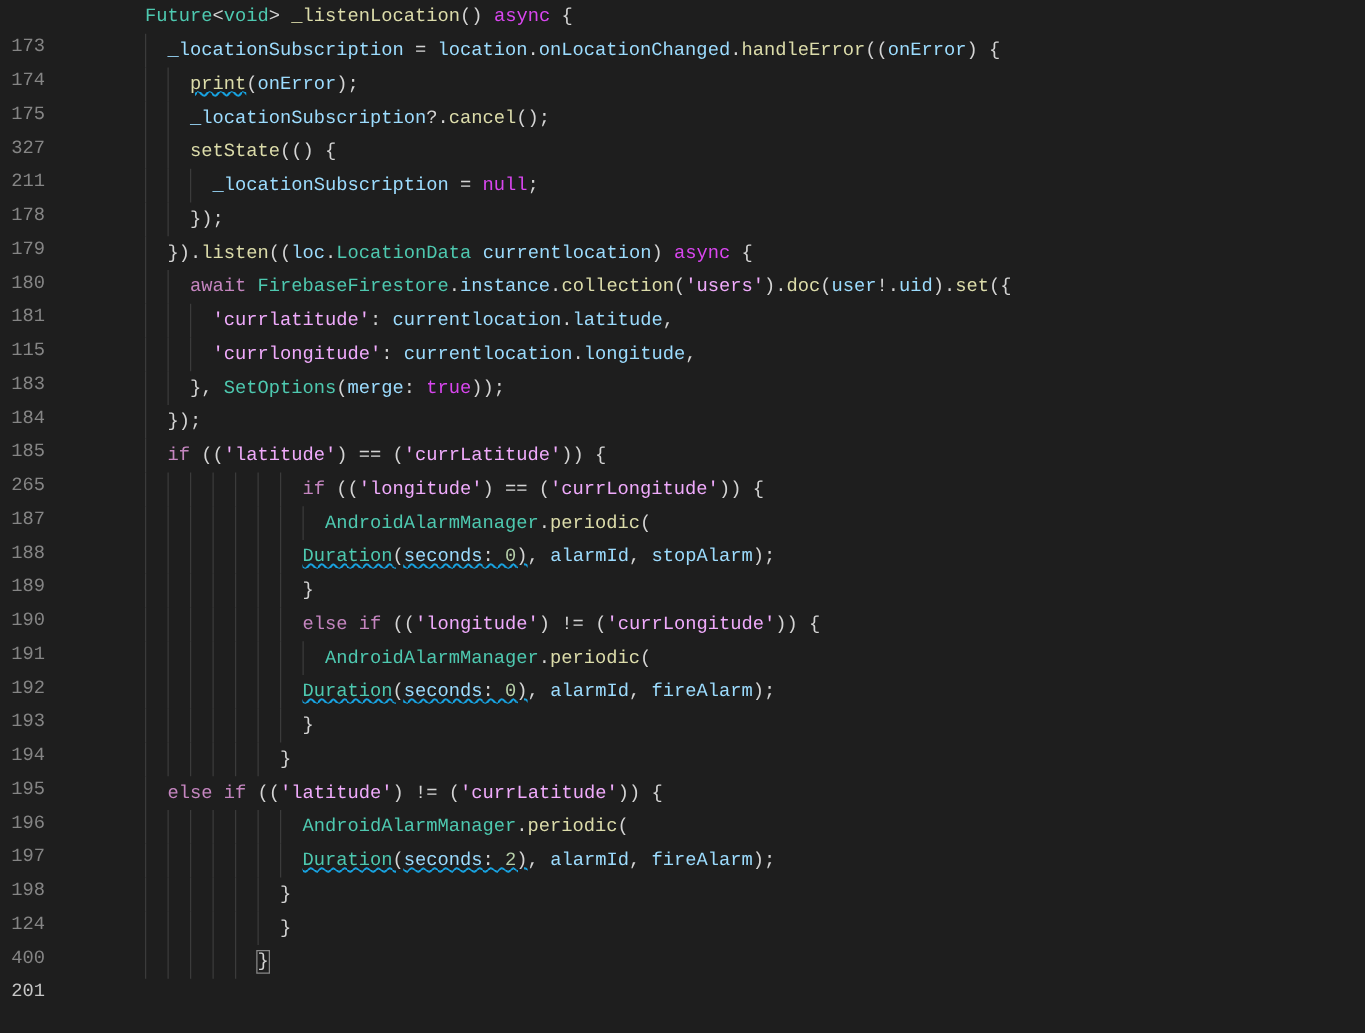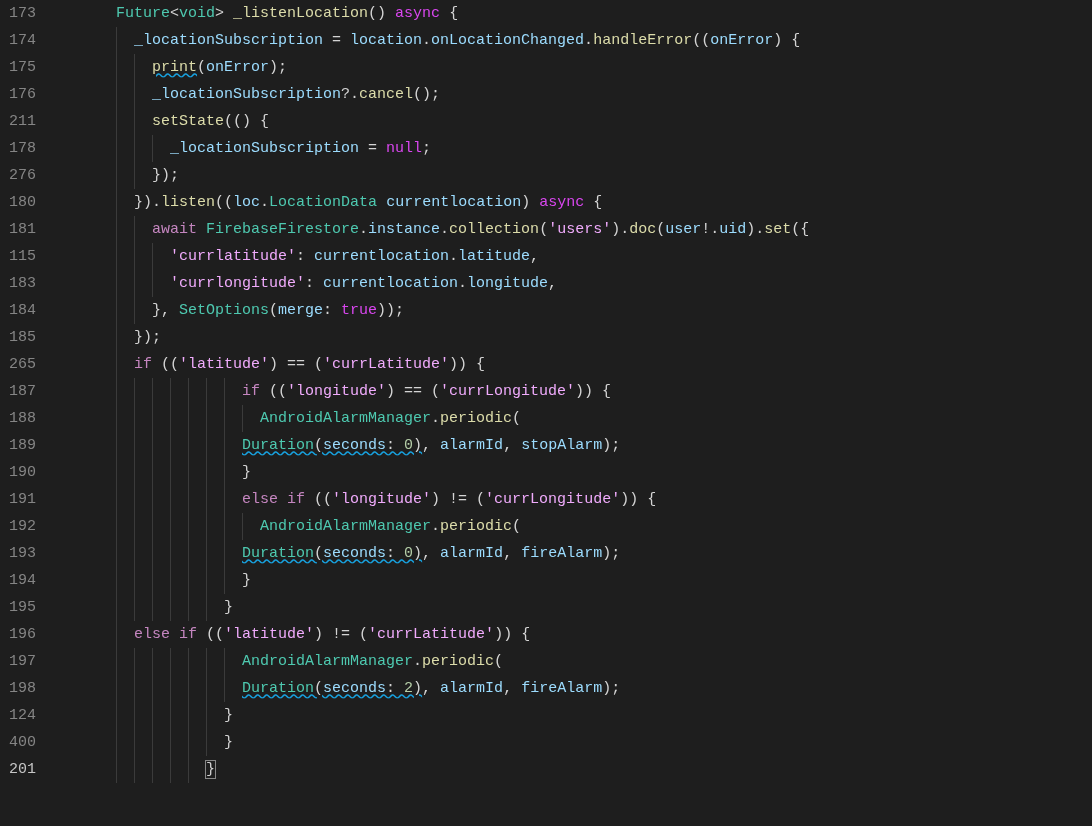--- a/index.html
+++ b/index.html
@@ -16,20 +16,21 @@
     display: flex;
     height: 100%;
   }
   .gutter {
     background: #1e1e1e;
     color: #858585;
     text-align: right;
     padding-right: 20px;
     user-select: none;
     min-width: 56px;
+    margin-top: 24px;
   }
   .gutter .ln {
     height: 27px;
   }
   .gutter .ln.active {
     color: #c6c6c6;
   }
   .code-area {
     flex: 1;
     position: relative;
@@ -70,24 +71,24 @@
   }
 </style>
 </head>
 <body>
 
 <div class="editor">
   <div class="gutter" id="gutter">
       <div class="ln">173</div>
       <div class="ln">174</div>
       <div class="ln">175</div>
-      <div class="ln">176</div>
+      <div class="ln">327</div>
       <div class="ln">211</div>
       <div class="ln">178</div>
-      <div class="ln">276</div>
+      <div class="ln">179</div>
       <div class="ln">180</div>
       <div class="ln">181</div>
       <div class="ln">115</div>
       <div class="ln">183</div>
       <div class="ln">184</div>
       <div class="ln">185</div>
       <div class="ln">265</div>
       <div class="ln">187</div>
       <div class="ln">188</div>
       <div class="ln">189</div>

